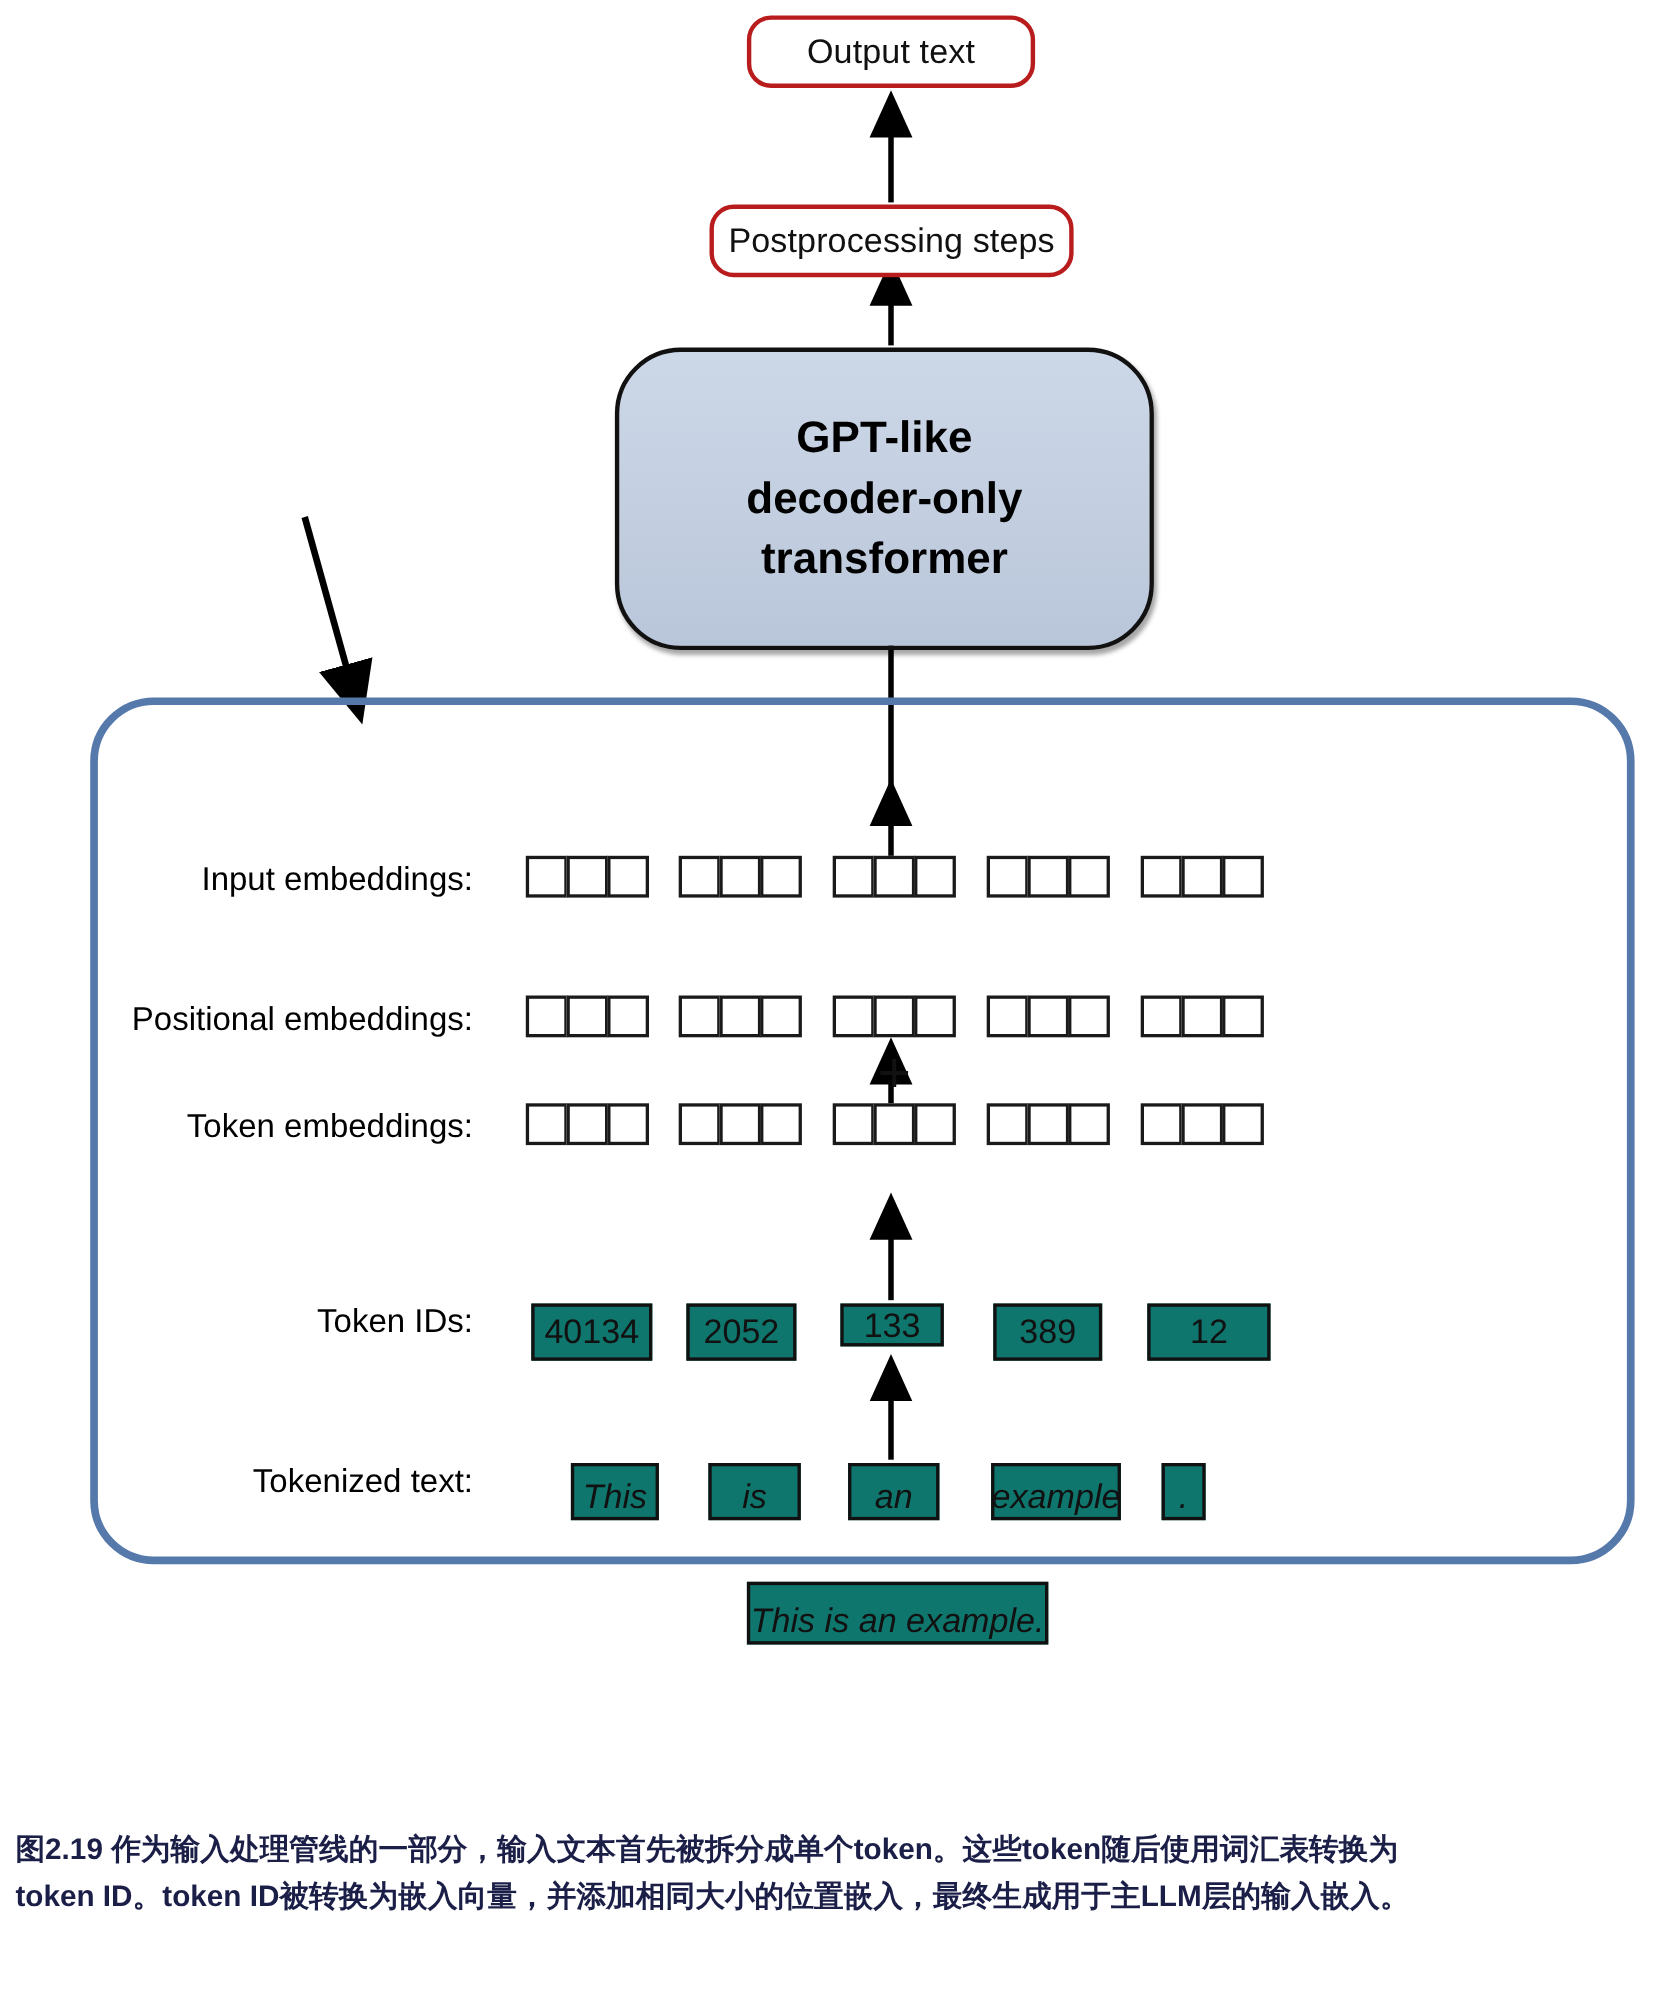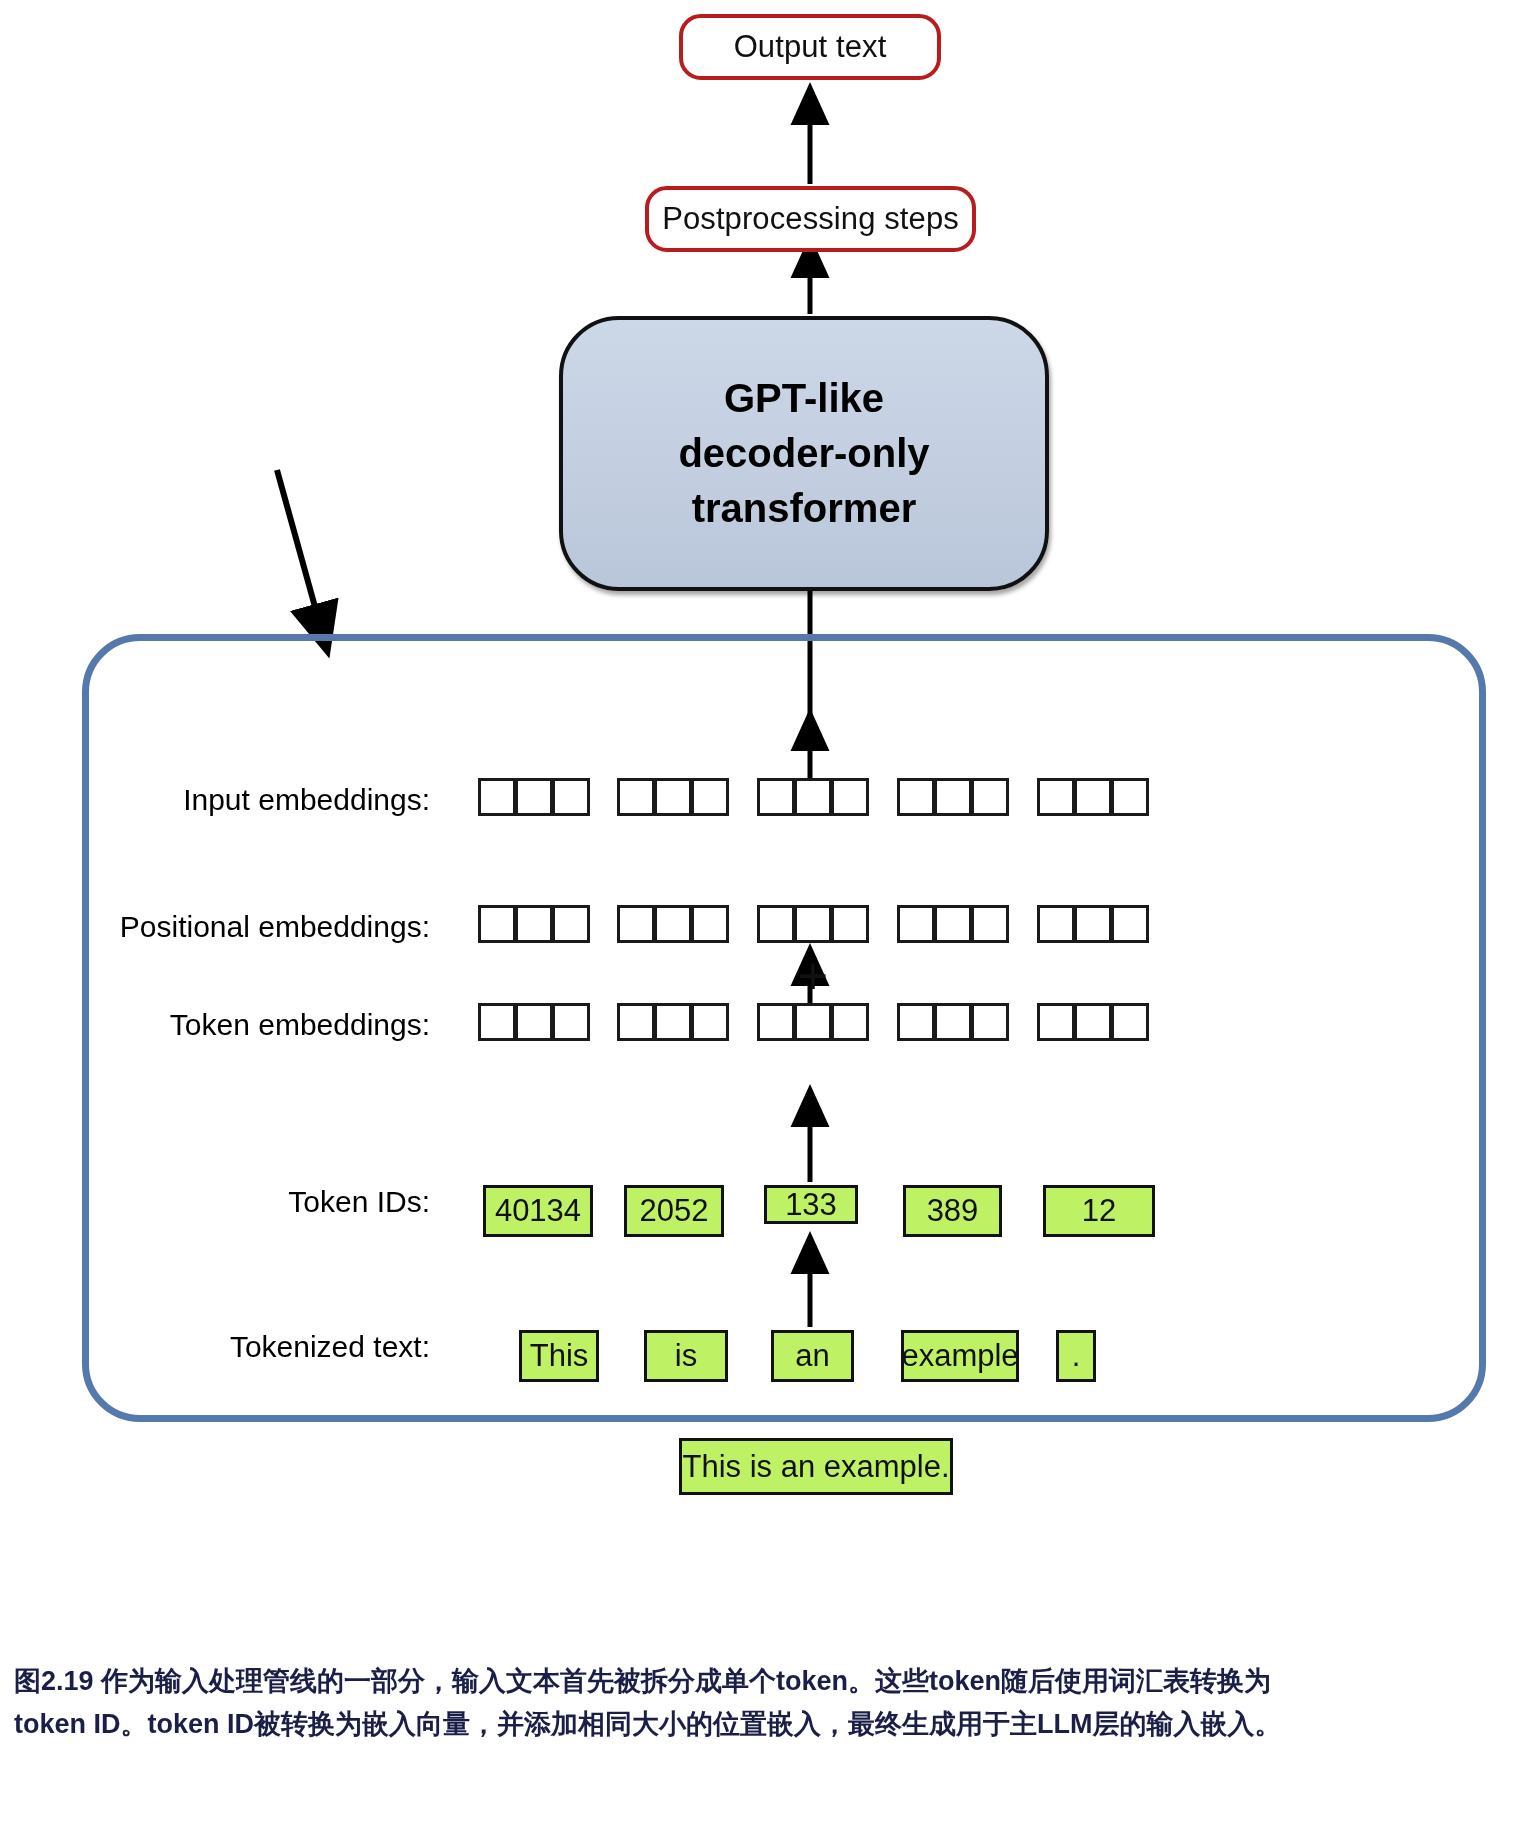--- a/index.html
+++ b/index.html
@@ -48,26 +48,26 @@
 
   
   .cellgroup{position:absolute;display:flex;}
   .cell{
     width:38px;height:38px;border:3px solid #1a1a1a;background:#fff;
     box-sizing:border-box;margin-right:-1px;
   }
 
   
   .vbox{
-    border:3px solid #111;background:#bef264;box-sizing:border-box;
+    border:3px solid #111;background:#0f766e;box-sizing:border-box;
     display:flex;align-items:center;justify-content:center;
     font-size:31px;color:#111;
     font-family:"Liberation Sans",sans-serif;
   }
-  .vbox.italic{}
+  .vbox.italic{font-style:italic;align-items:flex-end;}
 
   
   .plus{
     font-size:52px;line-height:1;color:#111;font-weight:400;
     font-family:"Liberation Sans",sans-serif;
   }
 
   
   .annotation{
     font-family:"DejaVu Serif",serif;

